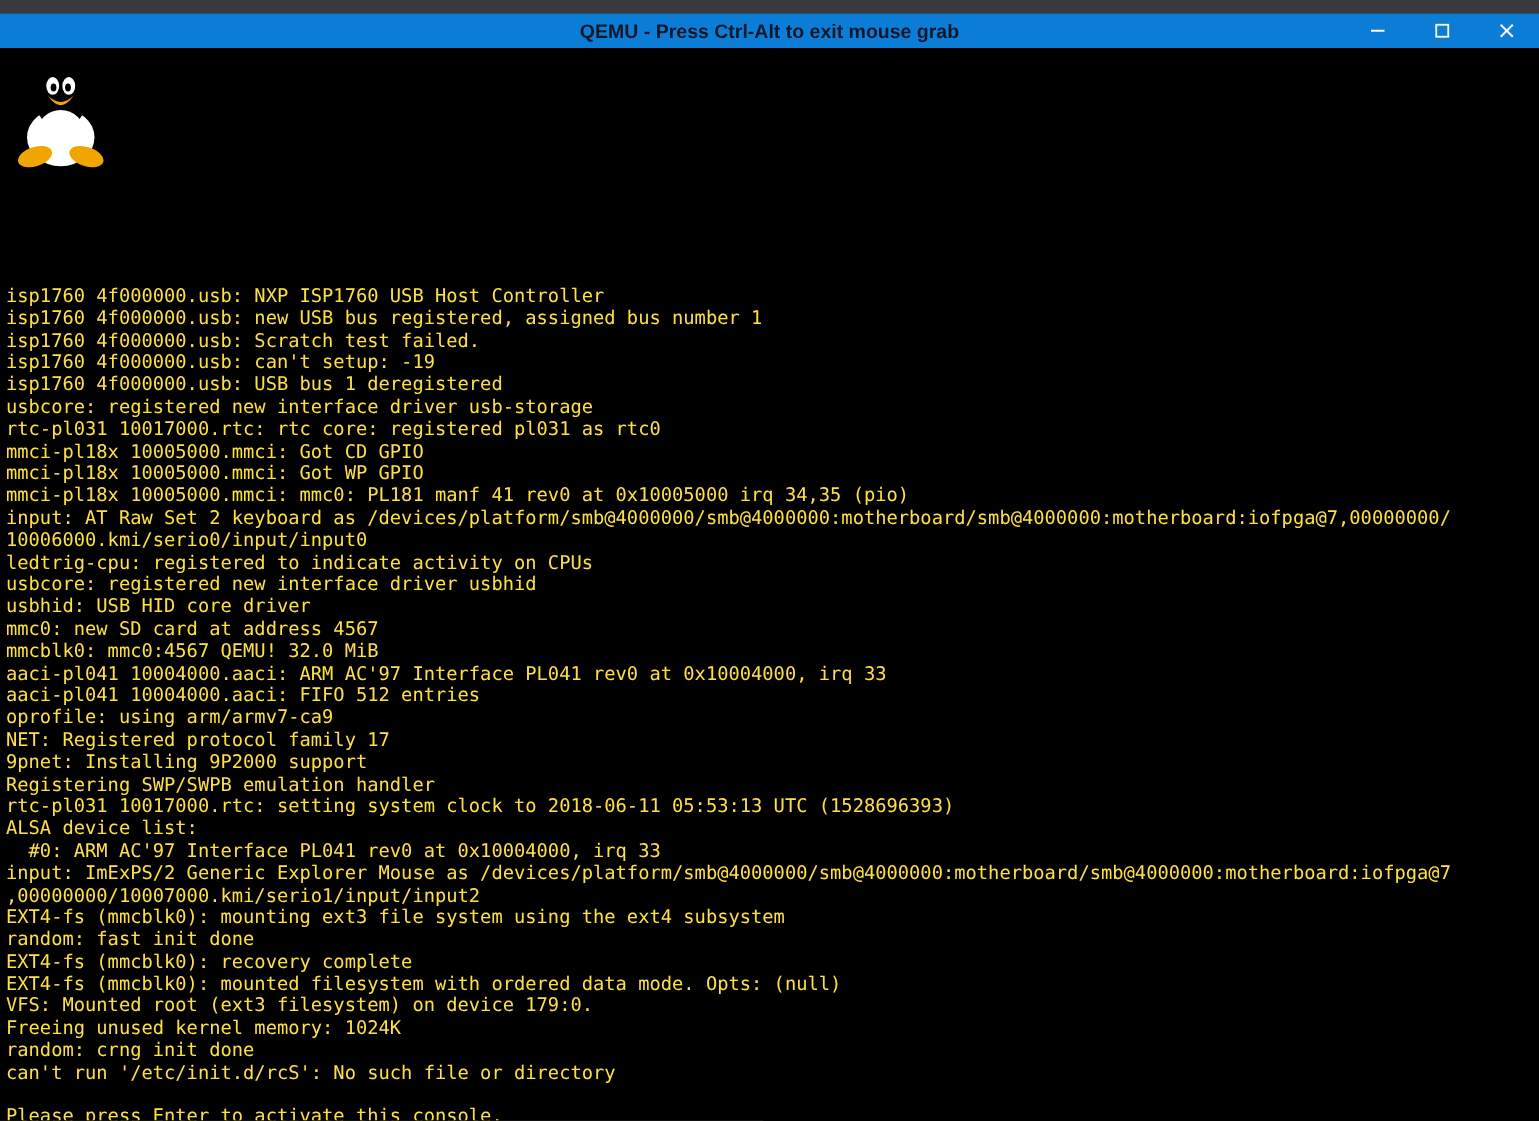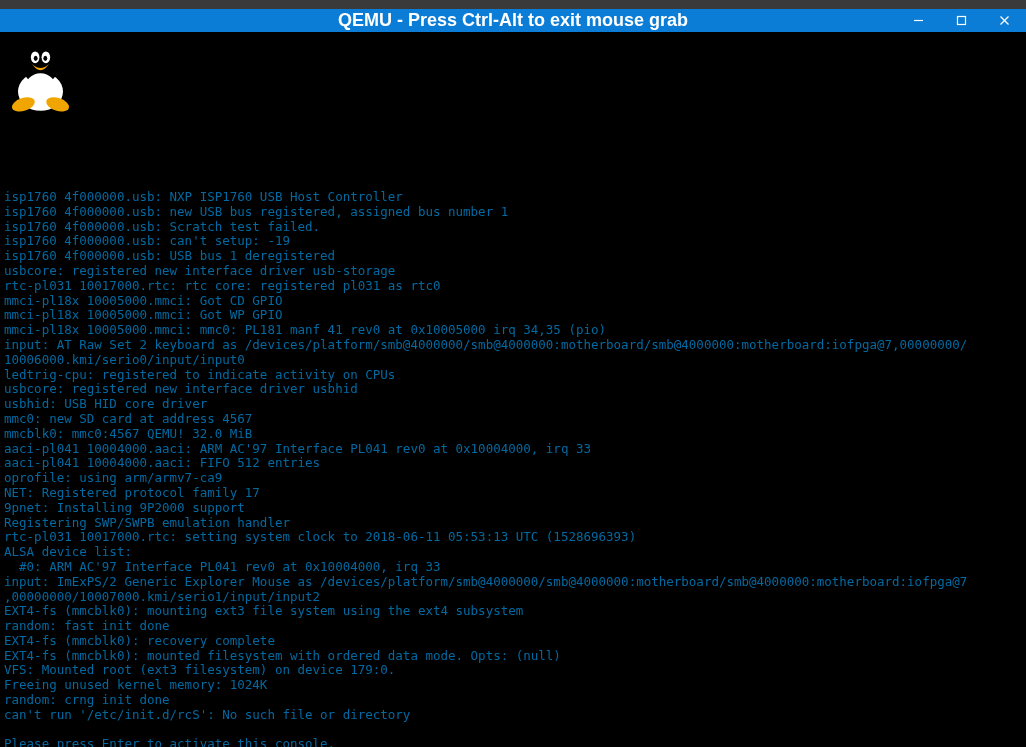--- a/index.html
+++ b/index.html
@@ -17,22 +17,22 @@
       color: #888;
       overflow: hidden;
     }
     .titlebar {
       height: 23px;
       background: #0c7dd6;
       display: flex;
       align-items: center;
       justify-content: center;
       position: relative;
-      color: #ffffff;
-      font-size: 18px;
+      color: #0f172a;
+      font-size: 13px;
       font-weight: 600;
     }
     .titlebar .title { text-align: center; }
     .window-controls {
       position: absolute;
       right: 0;
       top: 0;
       height: 100%;
       display: flex;
     }
@@ -49,21 +49,21 @@
     .win-btn svg { display: block; }
     .terminal {
       background: #000;
       width: 100%;
       height: 715px;
       padding: 4px 0 0 2px;
       position: relative;
       font-family: "Lucida Console", Monaco, monospace;
       font-size: 12.5px;
       line-height: 14.8px;
-      color: #0369a1;
+      color: #fde047;
       white-space: pre;
       overflow: hidden;
     }
     .tux {
       position: absolute;
       top: 6px;
       left: 8px;
       width: 65px;
       height: 75px;
     }

